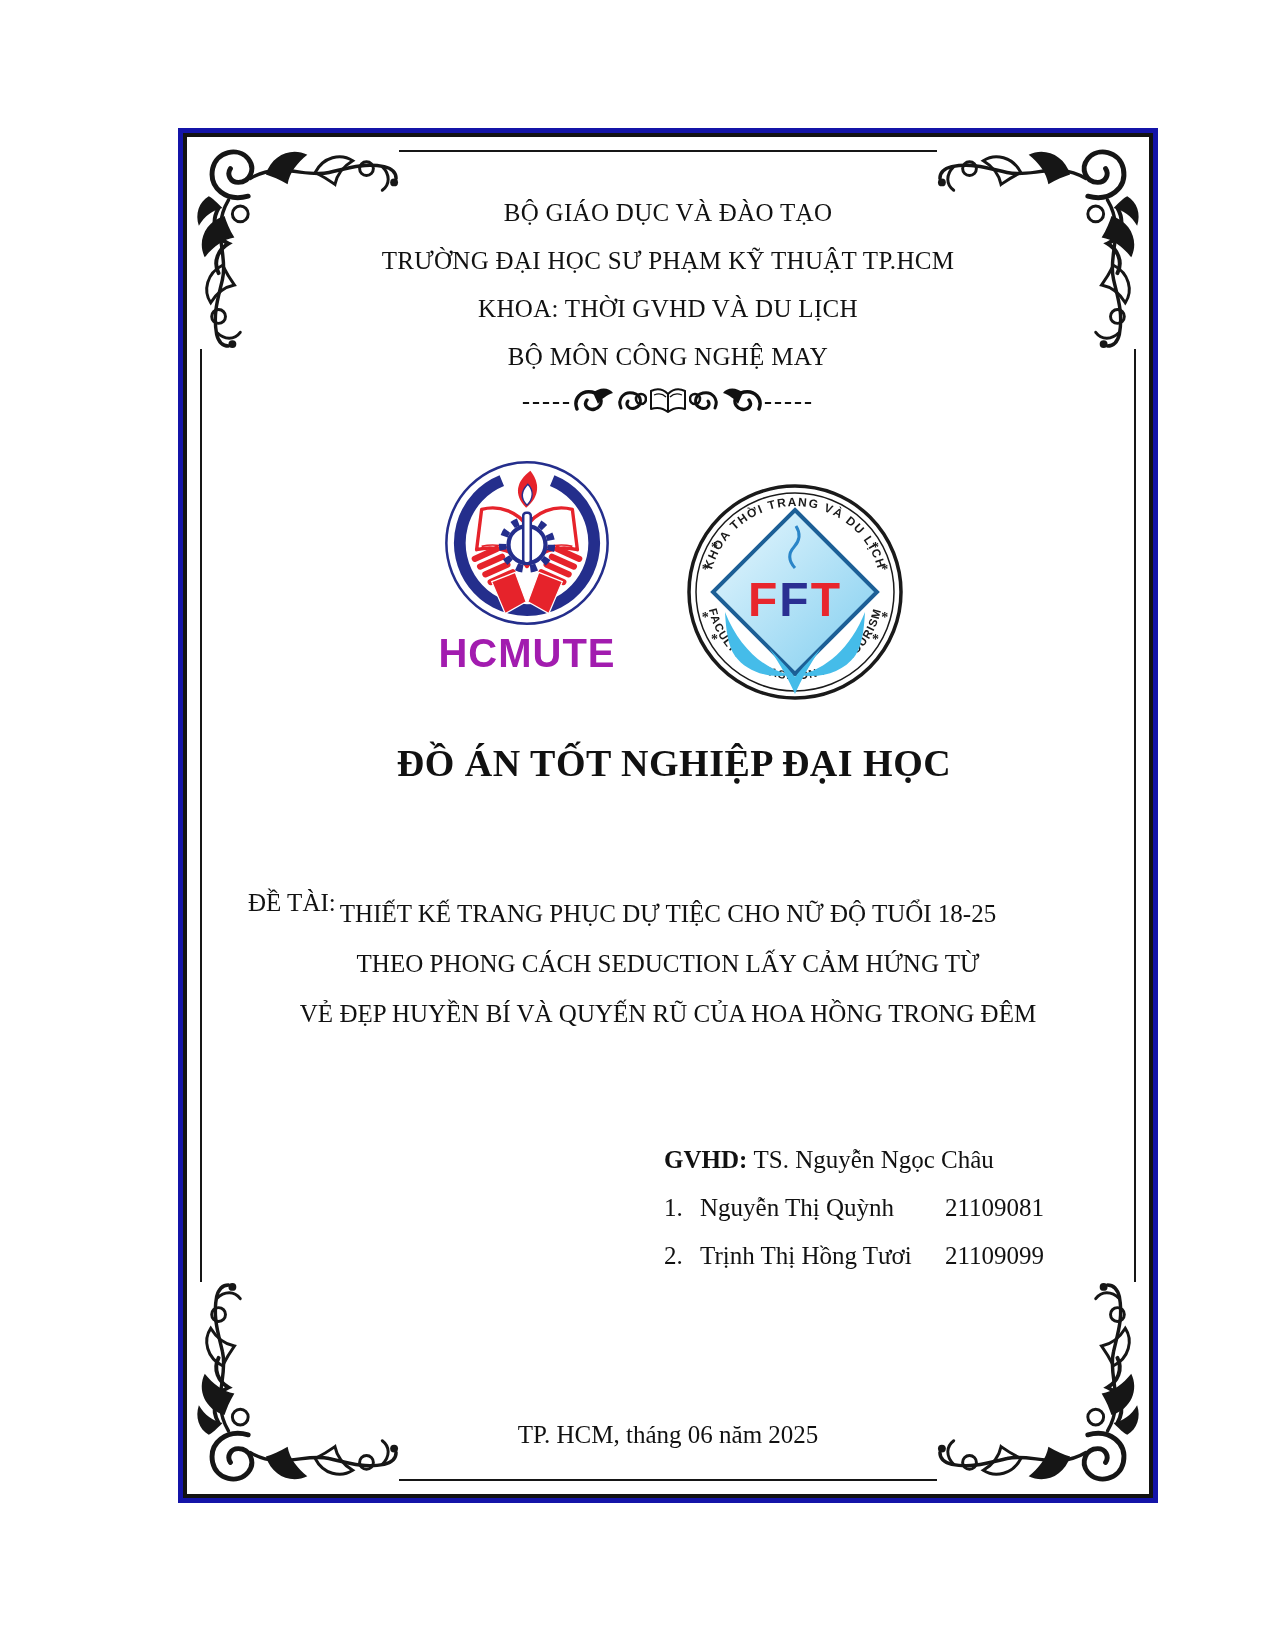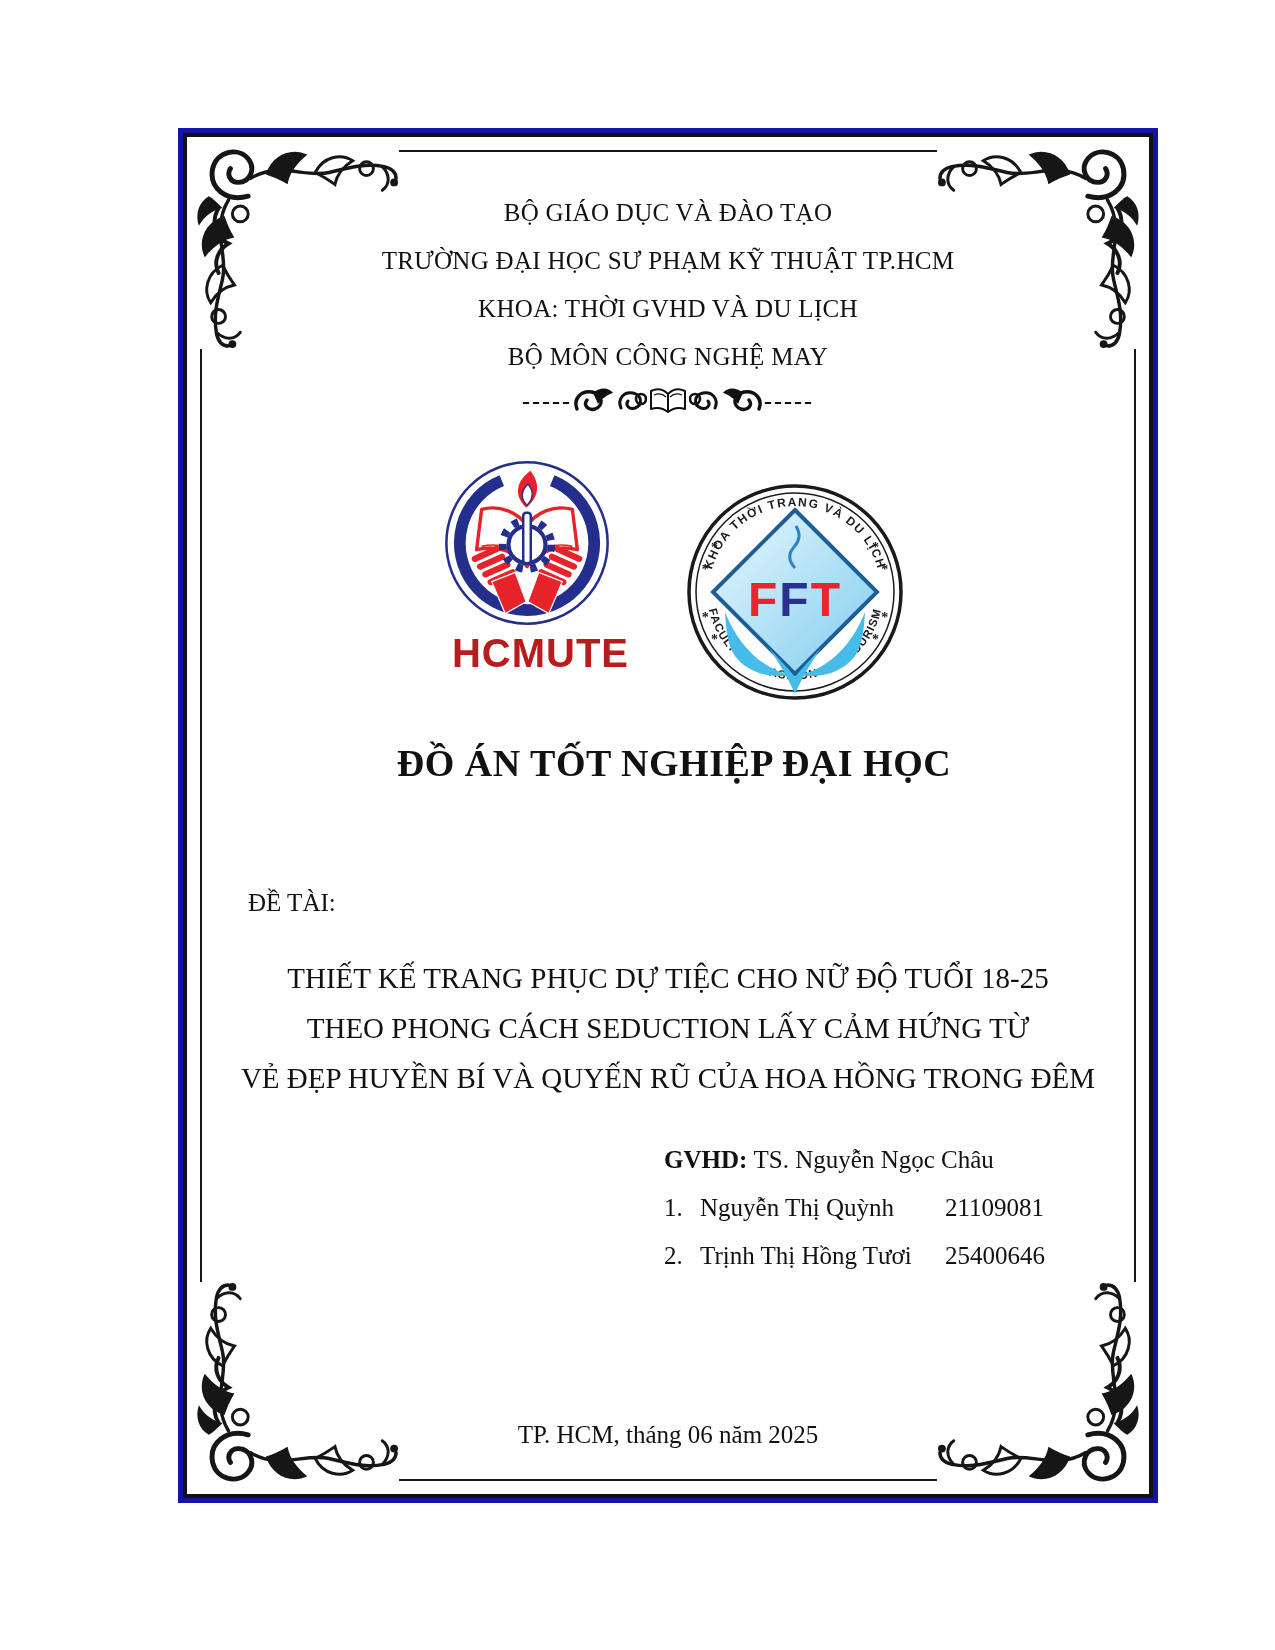--- a/index.html
+++ b/index.html
@@ -28,28 +28,28 @@
   .header{position:absolute;top:52px;left:0;right:0;text-align:center;
     font-size:25px;line-height:48px;letter-spacing:.3px;}
   .divider{position:absolute;top:246px;left:0;right:0;height:36px;
     display:flex;align-items:center;justify-content:center;gap:1px;
     font-weight:bold;font-size:24px;letter-spacing:2px;}
   .divider svg{display:block;}
 
   .hcmute-block{position:absolute;left:238px;top:322px;width:204px;text-align:center;}
   .hcmute-block svg{display:block;margin:0 auto;}
   .hcmute-wordmark{margin-top:4px;font-family:"Liberation Sans", sans-serif;
-    font-weight:bold;font-size:40px;letter-spacing:1px;color:#b91c1c;text-align:right;}
+    font-weight:bold;font-size:40px;letter-spacing:1px;color:#a21caf;}
   .fft-block{position:absolute;left:498px;top:345px;width:220px;height:220px;}
 
   .main-title{position:absolute;top:604px;left:12px;right:0;text-align:center;
     font-size:38px;font-weight:bold;letter-spacing:.5px;}
   .topic-label{position:absolute;top:752px;left:61px;font-size:25px;}
-  .topic-lines{position:absolute;top:816px;left:0;right:0;text-align:center;
-    font-size:29px;line-height:50px;}
+  .topic-lines{position:absolute;top:752px;left:0;right:0;text-align:center;
+    font-size:25px;line-height:50px;}
   .people{position:absolute;top:999px;left:469px;font-size:25px;line-height:48px;}
   .people b{font-weight:bold;margin-left:8px;}
   .people .row{display:flex;}
   .student{margin-left:8px;}
   .s-num{width:36px;}
   .s-name{width:245px;}
   .footer{position:absolute;top:1284px;left:0;right:0;text-align:center;font-size:25px;}
 </style>
 </head>
 <body>
@@ -208,21 +208,21 @@
           <b>GVHD:</b>&nbsp;<span>TS. Nguyễn Ngọc Châu</span>
         </div>
         <div class="row student">
           <span class="s-num">1.</span>
           <span class="s-name">Nguyễn Thị Quỳnh</span>
           <span>21109081</span>
         </div>
         <div class="row student">
           <span class="s-num">2.</span>
           <span class="s-name">Trịnh Thị Hồng Tươi</span>
-          <span>25400646</span>
+          <span>21109099</span>
         </div>
       </div>
 
       <div class="footer">TP. HCM, tháng 06 năm 2025</div>
 
     </div>
   </div>
 </div>
 
 </body></html>

